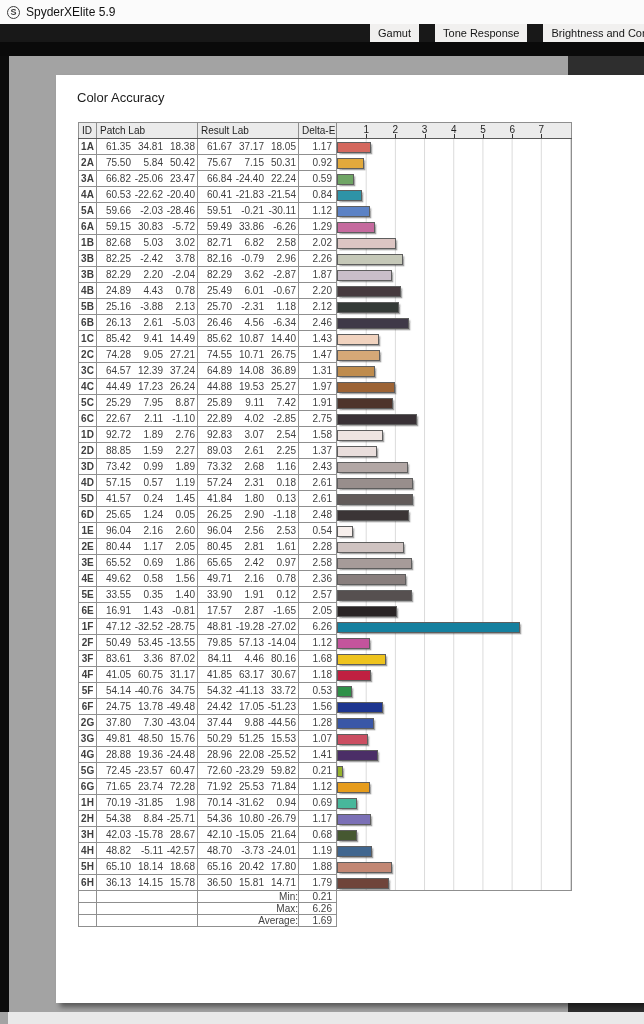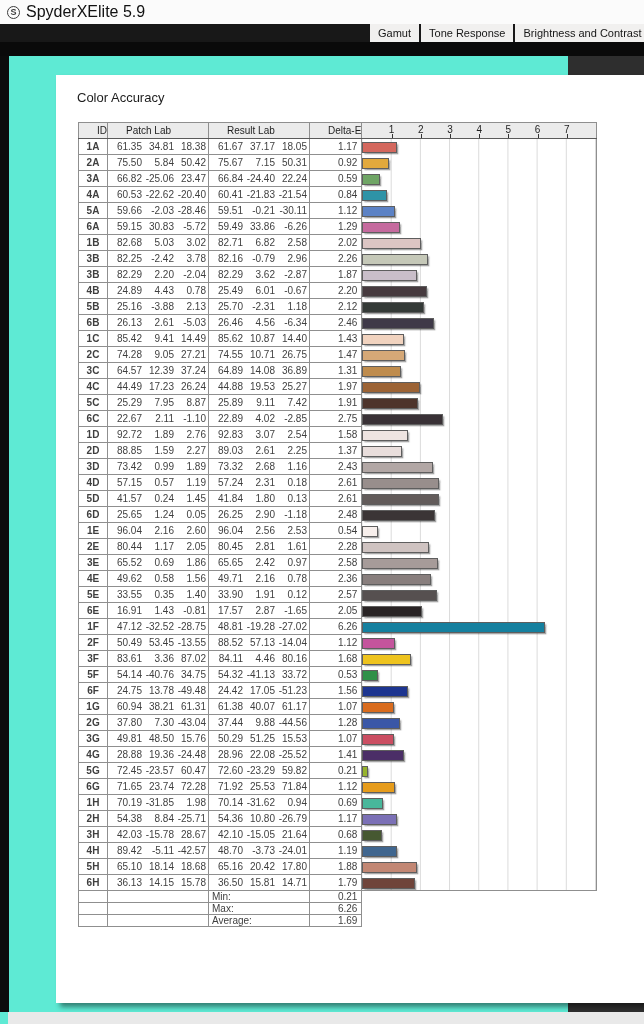--- a/index.html
+++ b/index.html
@@ -6,44 +6,44 @@
   html,body { width:644px; height:1024px; overflow:hidden; background:#2e2e2e;
               font-family:"Liberation Sans", sans-serif; }
   .screen { position:relative; width:644px; height:1024px; }
 
   
   .titlebar { position:absolute; left:0; top:0; width:644px; height:24px;
               background:#fbfbfb; display:flex; align-items:center; padding-left:7px; }
   .app-icon { display:inline-flex; align-items:center; justify-content:center;
               width:13px; height:13px; border:1px solid #3c3c3c; border-radius:50%;
               font-size:9px; font-weight:bold; color:#3c3c3c; margin-right:6px; }
-  .app-title { font-size:16px; color:#111; }
+  .app-title { font-size:12px; color:#111; }
 
   .tabstrip { position:absolute; left:0; top:24px; width:644px; height:18px;
               background:#181818; overflow:hidden; }
   .tabs { position:absolute; left:370px; top:0; height:18px; display:flex; white-space:nowrap; }
   .tab { background:#f1f0ef; color:#161616; font-size:11px; line-height:18px;
-         padding:0 8px; margin-right:2px; cursor:default; }
+         padding:0 8px; margin-right:16px; cursor:default; }
 
   .black-band { position:absolute; left:0; top:42px; width:644px; height:14px; background:#0a0a0a; }
-  .main { position:absolute; left:0; top:56px; width:568px; height:968px; background:#5eead4; }
+  .main { position:absolute; left:0; top:56px; width:568px; height:968px; background:#a3a3a3; }
   .left-strip { position:absolute; left:0; top:0; width:9px; height:956px; background:#0c0c0c; }
   .bottom-strip { position:absolute; left:8px; top:956px; width:636px; height:12px; background:#e9e9e9; }
 
   
   .panel { position:absolute; left:56px; top:19px; width:588px; height:928px;
            background:#ffffff; box-shadow:4px 4px 5px rgba(0,0,0,0.45); overflow:hidden; }
   .panel-title { position:absolute; left:21px; top:15px; font-size:13px; color:#1c1c1c; }
 
   table.acc-table { position:absolute; left:22px; top:47px; border-collapse:collapse;
                     table-layout:fixed; font-size:10px; color:#3f3f3f; }
   .acc-table th, .acc-table td { border:1px solid #8f8f8f; height:16px; overflow:hidden;
                                  white-space:nowrap; vertical-align:middle; }
   .acc-table thead th { background:#ebebeb; color:#1f1f1f; font-weight:normal;
-                        text-align:left; padding-left:18px; border-bottom:1px solid #5a5a5a; }
+                        text-align:left; padding-left:3px; border-bottom:1px solid #5a5a5a; }
   .c-id     { width:18px; text-align:center; }
   .c-patch  { width:101px; }
   .c-result { width:101px; }
   .c-delta  { width:38px; }
   .c-chart  { width:235px; }
   td.c-id { color:#3f3f3f;font-weight:bold; }
   td.c-patch, td.c-result { padding-left:2px; }
   .n { display:inline-block; width:32px; text-align:right; }
   td.c-delta { text-align:right; padding-right:4px; }
 
@@ -54,21 +54,21 @@
                background-size:29.2px 100%; background-position:-1px 0; background-color:#fff; }
   #rows tr:last-child td.c-chart { border-bottom:1px solid #8f8f8f; }
   .tick-label { position:absolute; top:1px; transform:translateX(-50%);
                 font-size:10px; color:#1f1f1f; }
   .tick-mark { position:absolute; bottom:0; width:1px; height:4px; background:#333; }
   .bar { height:11px; margin-top:2px; border:1px solid #5e5e5e;
          box-shadow:1.5px 1.5px 1.5px rgba(0,0,0,0.35); }
 
   
   tr.sum td { height:12px; }
-  tr.sum td.c-result { padding-left:3px; color:#3f3f3f; }
+  tr.sum td.c-result { padding-left:3px; color:#3f3f3f;text-align:right; }
   tr.sum td.c-chart { border:none; background:transparent; box-shadow:none; }
 </style>
 </head>
 <body>
 
 <div class="screen">
 
   <div class="titlebar">
     <span class="app-icon">S</span>
     <span class="app-title">SpyderXElite 5.9</span>
@@ -391,63 +391,63 @@
               <td class="c-patch"><span class="n">47.12</span><span class="n">-32.52</span><span class="n">-28.75</span></td>
               <td class="c-result"><span class="n">48.81</span><span class="n">-19.28</span><span class="n">-27.02</span></td>
               <td class="c-delta">6.26</td>
               <td class="c-chart">
                 <div class="bar" style="width: 182.792px; background: rgb(21, 128, 159);"></div>
               </td>
             </tr>
             <tr>
               <td class="c-id">2F</td>
               <td class="c-patch"><span class="n">50.49</span><span class="n">53.45</span><span class="n">-13.55</span></td>
-              <td class="c-result"><span class="n">88.52</span><span class="n">57.13</span><span class="n">-14.04</span></td>
+              <td class="c-result"><span class="n">79.85</span><span class="n">57.13</span><span class="n">-14.04</span></td>
               <td class="c-delta">1.12</td>
               <td class="c-chart">
                 <div class="bar" style="width: 32.704px; background: rgb(196, 84, 156);"></div>
               </td>
             </tr>
             <tr>
               <td class="c-id">3F</td>
               <td class="c-patch"><span class="n">83.61</span><span class="n">3.36</span><span class="n">87.02</span></td>
               <td class="c-result"><span class="n">84.11</span><span class="n">4.46</span><span class="n">80.16</span></td>
               <td class="c-delta">1.68</td>
               <td class="c-chart">
                 <div class="bar" style="width: 49.056px; background: rgb(238, 195, 30);"></div>
               </td>
             </tr>
             <tr>
+              <td class="c-id">4F</td>
+              <td class="c-patch"><span class="n">41.05</span><span class="n">60.75</span><span class="n">31.17</span></td>
+              <td class="c-result"><span class="n">41.85</span><span class="n">63.17</span><span class="n">30.67</span></td>
+              <td class="c-delta">1.18</td>
+              <td class="c-chart">
+                <div class="bar" style="width: 34.456px; background: rgb(192, 32, 65);"></div>
+              </td>
+            </tr>
+            <tr>
               <td class="c-id">5F</td>
               <td class="c-patch"><span class="n">54.14</span><span class="n">-40.76</span><span class="n">34.75</span></td>
               <td class="c-result"><span class="n">54.32</span><span class="n">-41.13</span><span class="n">33.72</span></td>
               <td class="c-delta">0.53</td>
               <td class="c-chart">
                 <div class="bar" style="width: 15.476px; background: rgb(47, 144, 72);"></div>
               </td>
             </tr>
             <tr>
               <td class="c-id">6F</td>
               <td class="c-patch"><span class="n">24.75</span><span class="n">13.78</span><span class="n">-49.48</span></td>
               <td class="c-result"><span class="n">24.42</span><span class="n">17.05</span><span class="n">-51.23</span></td>
               <td class="c-delta">1.56</td>
               <td class="c-chart">
                 <div class="bar" style="width: 45.552px; background: rgb(29, 53, 144);"></div>
               </td>
             </tr>
             <tr>
-              <td class="c-id">1G</td>
-              <td class="c-patch"><span class="n">60.94</span><span class="n">38.21</span><span class="n">61.31</span></td>
-              <td class="c-result"><span class="n">61.38</span><span class="n">40.07</span><span class="n">61.17</span></td>
-              <td class="c-delta">1.07</td>
-              <td class="c-chart">
-                <div class="bar" style="width: 31.244px; background: rgb(217, 108, 30);"></div>
-              </td>
-            </tr>
-            <tr>
               <td class="c-id">2G</td>
               <td class="c-patch"><span class="n">37.80</span><span class="n">7.30</span><span class="n">-43.04</span></td>
               <td class="c-result"><span class="n">37.44</span><span class="n">9.88</span><span class="n">-44.56</span></td>
               <td class="c-delta">1.28</td>
               <td class="c-chart">
                 <div class="bar" style="width: 37.376px; background: rgb(58, 87, 167);"></div>
               </td>
             </tr>
             <tr>
               <td class="c-id">3G</td>
@@ -507,21 +507,21 @@
               <td class="c-id">3H</td>
               <td class="c-patch"><span class="n">42.03</span><span class="n">-15.78</span><span class="n">28.67</span></td>
               <td class="c-result"><span class="n">42.10</span><span class="n">-15.05</span><span class="n">21.64</span></td>
               <td class="c-delta">0.68</td>
               <td class="c-chart">
                 <div class="bar" style="width: 19.856px; background: rgb(70, 88, 49);"></div>
               </td>
             </tr>
             <tr>
               <td class="c-id">4H</td>
-              <td class="c-patch"><span class="n">89.42</span><span class="n">-5.11</span><span class="n">-42.57</span></td>
+              <td class="c-patch"><span class="n">48.82</span><span class="n">-5.11</span><span class="n">-42.57</span></td>
               <td class="c-result"><span class="n">48.70</span><span class="n">-3.73</span><span class="n">-24.01</span></td>
               <td class="c-delta">1.19</td>
               <td class="c-chart">
                 <div class="bar" style="width: 34.748px; background: rgb(64, 102, 143);"></div>
               </td>
             </tr>
             <tr>
               <td class="c-id">5H</td>
               <td class="c-patch"><span class="n">65.10</span><span class="n">18.14</span><span class="n">18.68</span></td>
               <td class="c-result"><span class="n">65.16</span><span class="n">20.42</span><span class="n">17.80</span></td>

